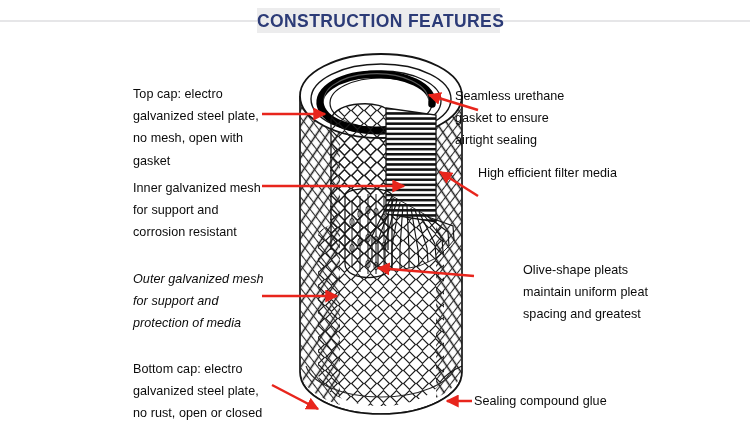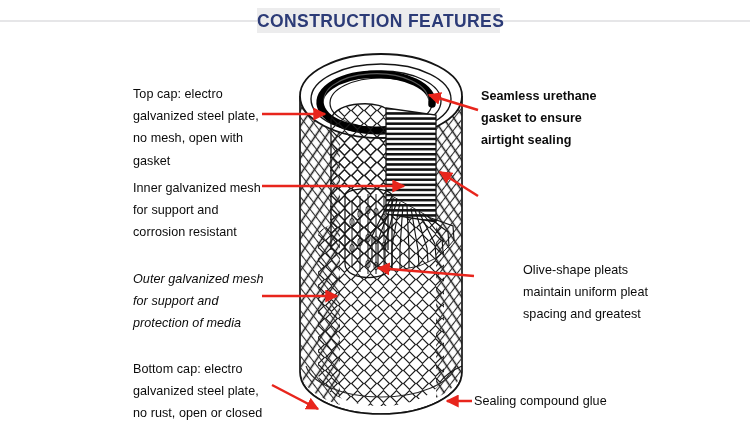--- a/index.html
+++ b/index.html
@@ -242,21 +242,22 @@
   <div class="note left" style="left:133px;top:177px;width:132px;">Inner galvanized mesh
 for support and
 corrosion resistant</div>
   <div class="note left" style="left:133px;top:268px;width:136px;font-style:italic;">Outer galvanized mesh
 for support and
 protection of media</div>
   <div class="note left" style="left:133px;top:358px;width:142px;">Bottom cap: electro
 galvanized steel plate,
 no rust, open or closed</div>
 
-  <div class="note right" style="left:481px;top:85px;width:140px;font-weight:bold;">Seamless urethane
+  <div class="note right" style="left:455px;top:85px;width:140px;">Seamless urethane
 gasket to ensure
 airtight sealing</div>
+  <div class="note right" style="left:478px;top:162px;width:170px;">High efficient filter media</div>
   <div class="note right" style="left:482px;top:259px;width:150px;margin-left:41px;">Olive-shape pleats
 maintain uniform pleat
 spacing and greatest</div>
   <div class="note right" style="left:474px;top:390px;width:160px;">Sealing compound glue</div>
 
 </div>
 
 </body></html>

